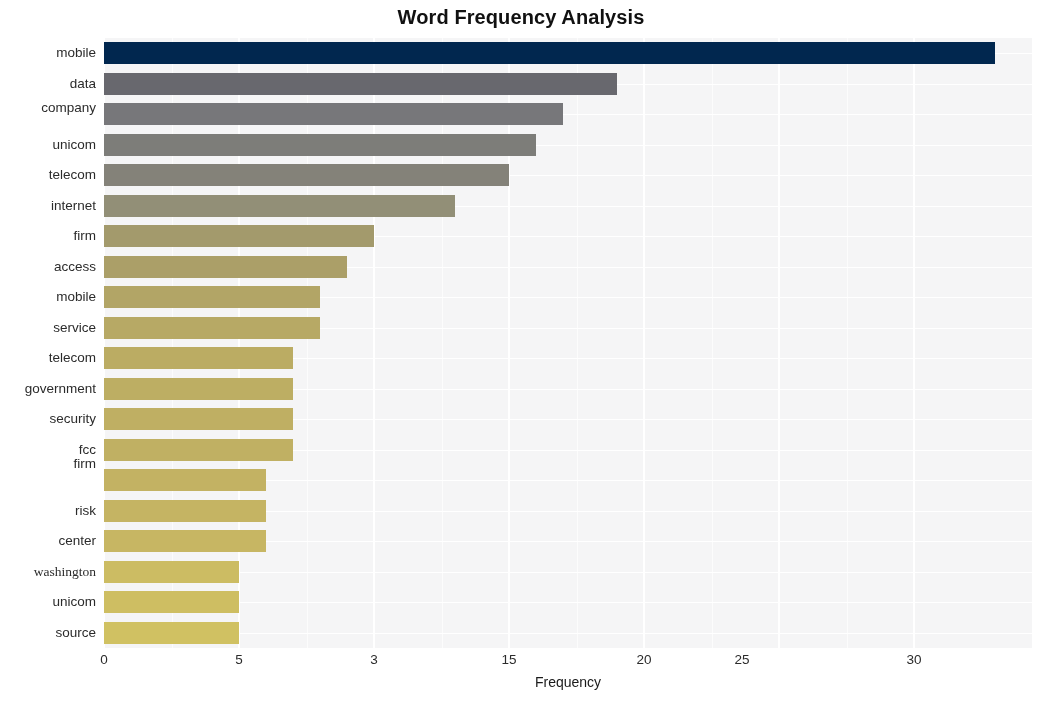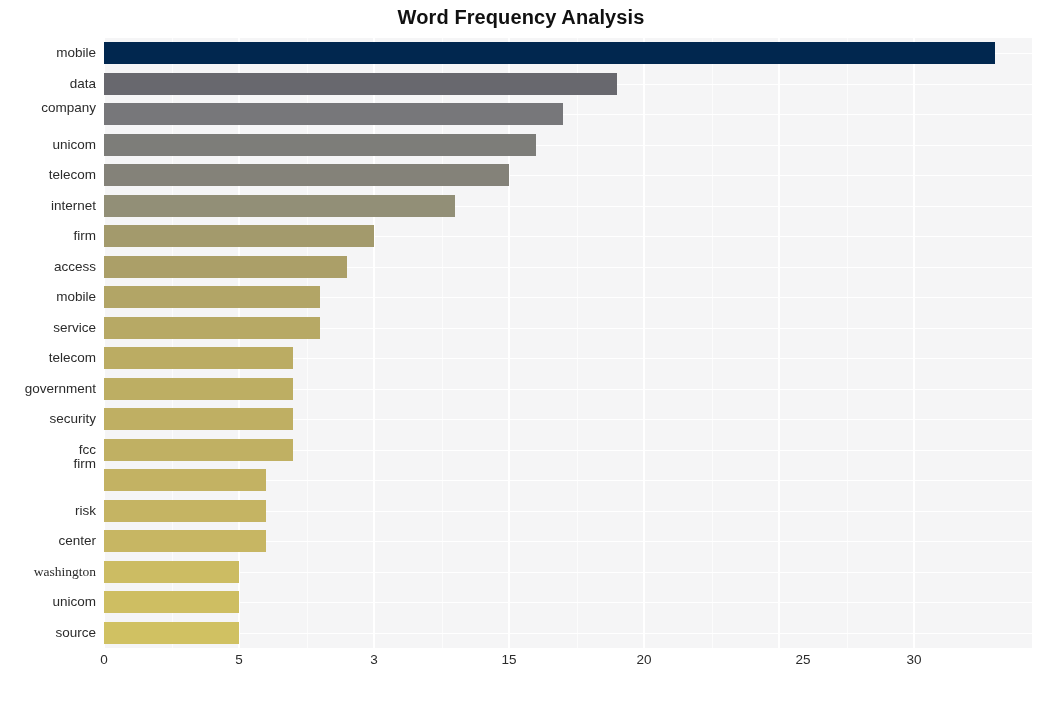--- a/index.html
+++ b/index.html
@@ -217,18 +217,19 @@
       <div class="y-tick-label" style="top: 557.25px;">unicom</div>
       <div class="y-tick-label" style="top: 587.75px;">source</div>
     </div>
 
   <div class="x-axis" id="x-axis">
       <div class="x-tick-label" style="left: 0px;">0</div>
       <div class="x-tick-label" style="left: 135.001px;">5</div>
       <div class="x-tick-label" style="left: 270.003px;">3</div>
       <div class="x-tick-label" style="left: 405.004px;">15</div>
       <div class="x-tick-label" style="left: 540.006px;">20</div>
-      <div class="x-tick-label" style="left: 699px; text-align: center;">25</div>
+      <div class="x-tick-label" style="left: 638px; text-align: center;">25</div>
       <div class="x-tick-label" style="left: 810.009px;">30</div>
     </div>
 
+  <div class="x-axis-title">Frequency</div>
 
 </div>
 
 </body></html>

